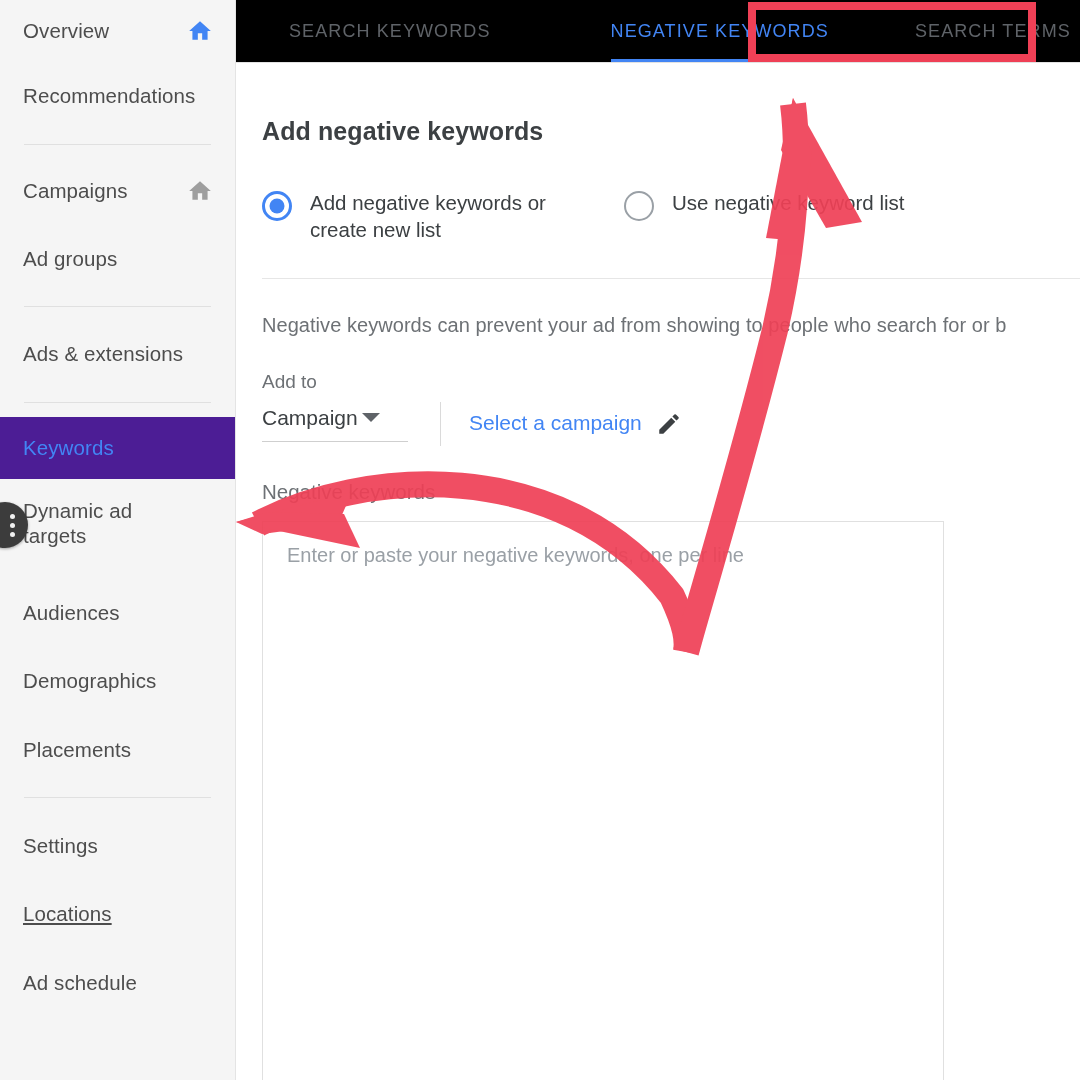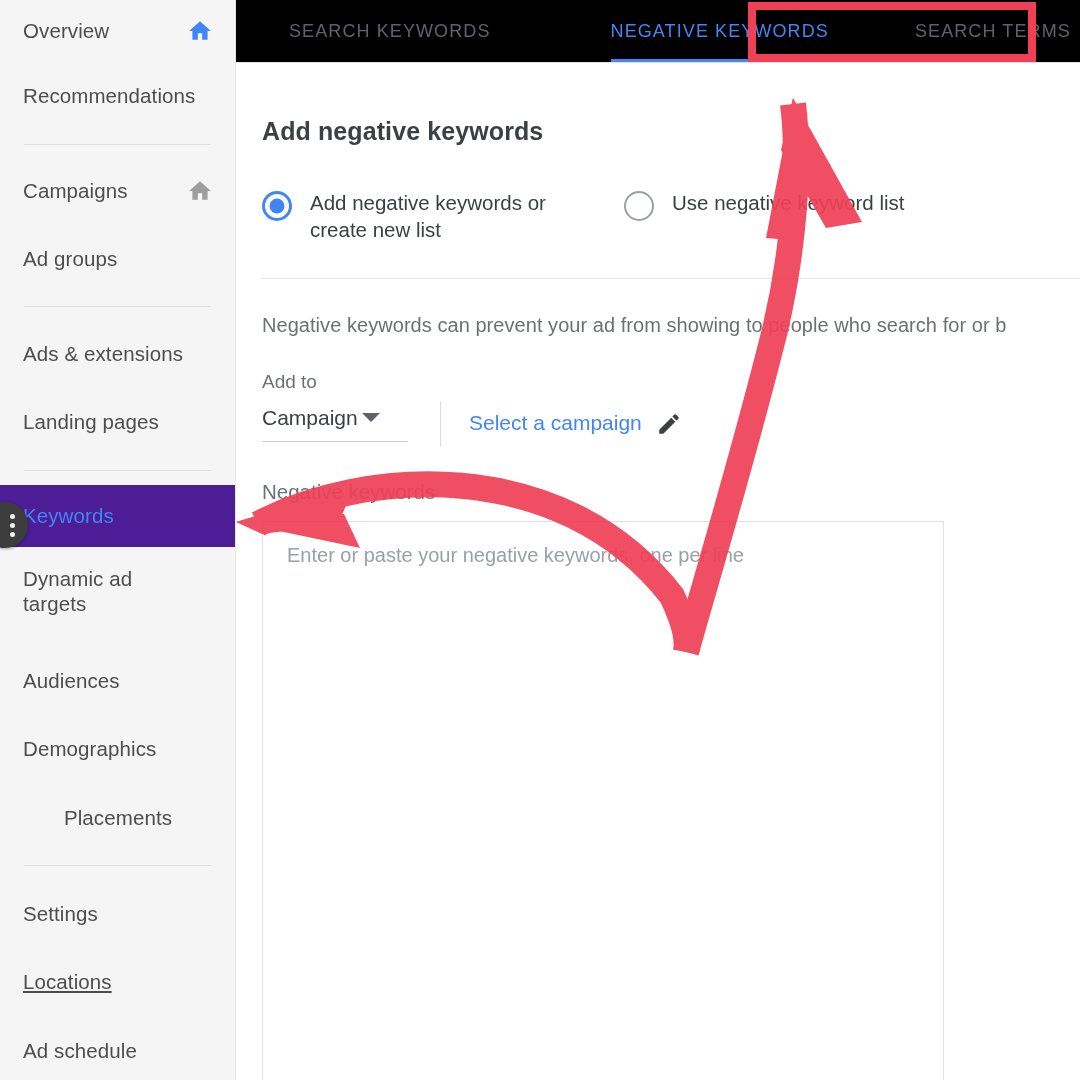--- a/index.html
+++ b/index.html
@@ -334,44 +334,41 @@
     <div class="nav-item" style="height:68px;">
       <span class="nav-label">Ad groups</span>
     </div>
 
     <div class="nav-divider" style="margin-top:13px;"></div>
 
     <div class="nav-item" style="height:68px;margin-top:13px;">
       <span class="nav-label">Ads &amp; extensions</span>
     </div>
 
-    <div class="nav-item" style="height:68px;">
-      <span class="nav-label">Landing pages</span>
-    </div>
 
     <div class="nav-divider" style="margin-top:14px;"></div>
 
     <div class="nav-item selected" style="height:62px;margin-top:14px;">
       <span class="nav-label">Keywords</span>
     </div>
 
     <div class="nav-item" style="height:88px;margin-top:12px;align-items:flex-start;padding-top:8px;">
       <span class="nav-label">Dynamic ad
 targets</span>
     </div>
 
     <div class="nav-item" style="height:68px;">
       <span class="nav-label">Audiences</span>
     </div>
 
     <div class="nav-item" style="height:69px;">
       <span class="nav-label">Demographics</span>
     </div>
 
-    <div class="nav-item" style="height:68px;text-align:center;">
+    <div class="nav-item" style="height:68px;">
       <span class="nav-label">Placements</span>
     </div>
 
     <div class="nav-divider" style="margin-top:13px;"></div>
 
     <div class="nav-item" style="height:68px;margin-top:14px;">
       <span class="nav-label">Settings</span>
     </div>
 
     <div class="nav-item" style="height:69px;text-decoration:underline;">

